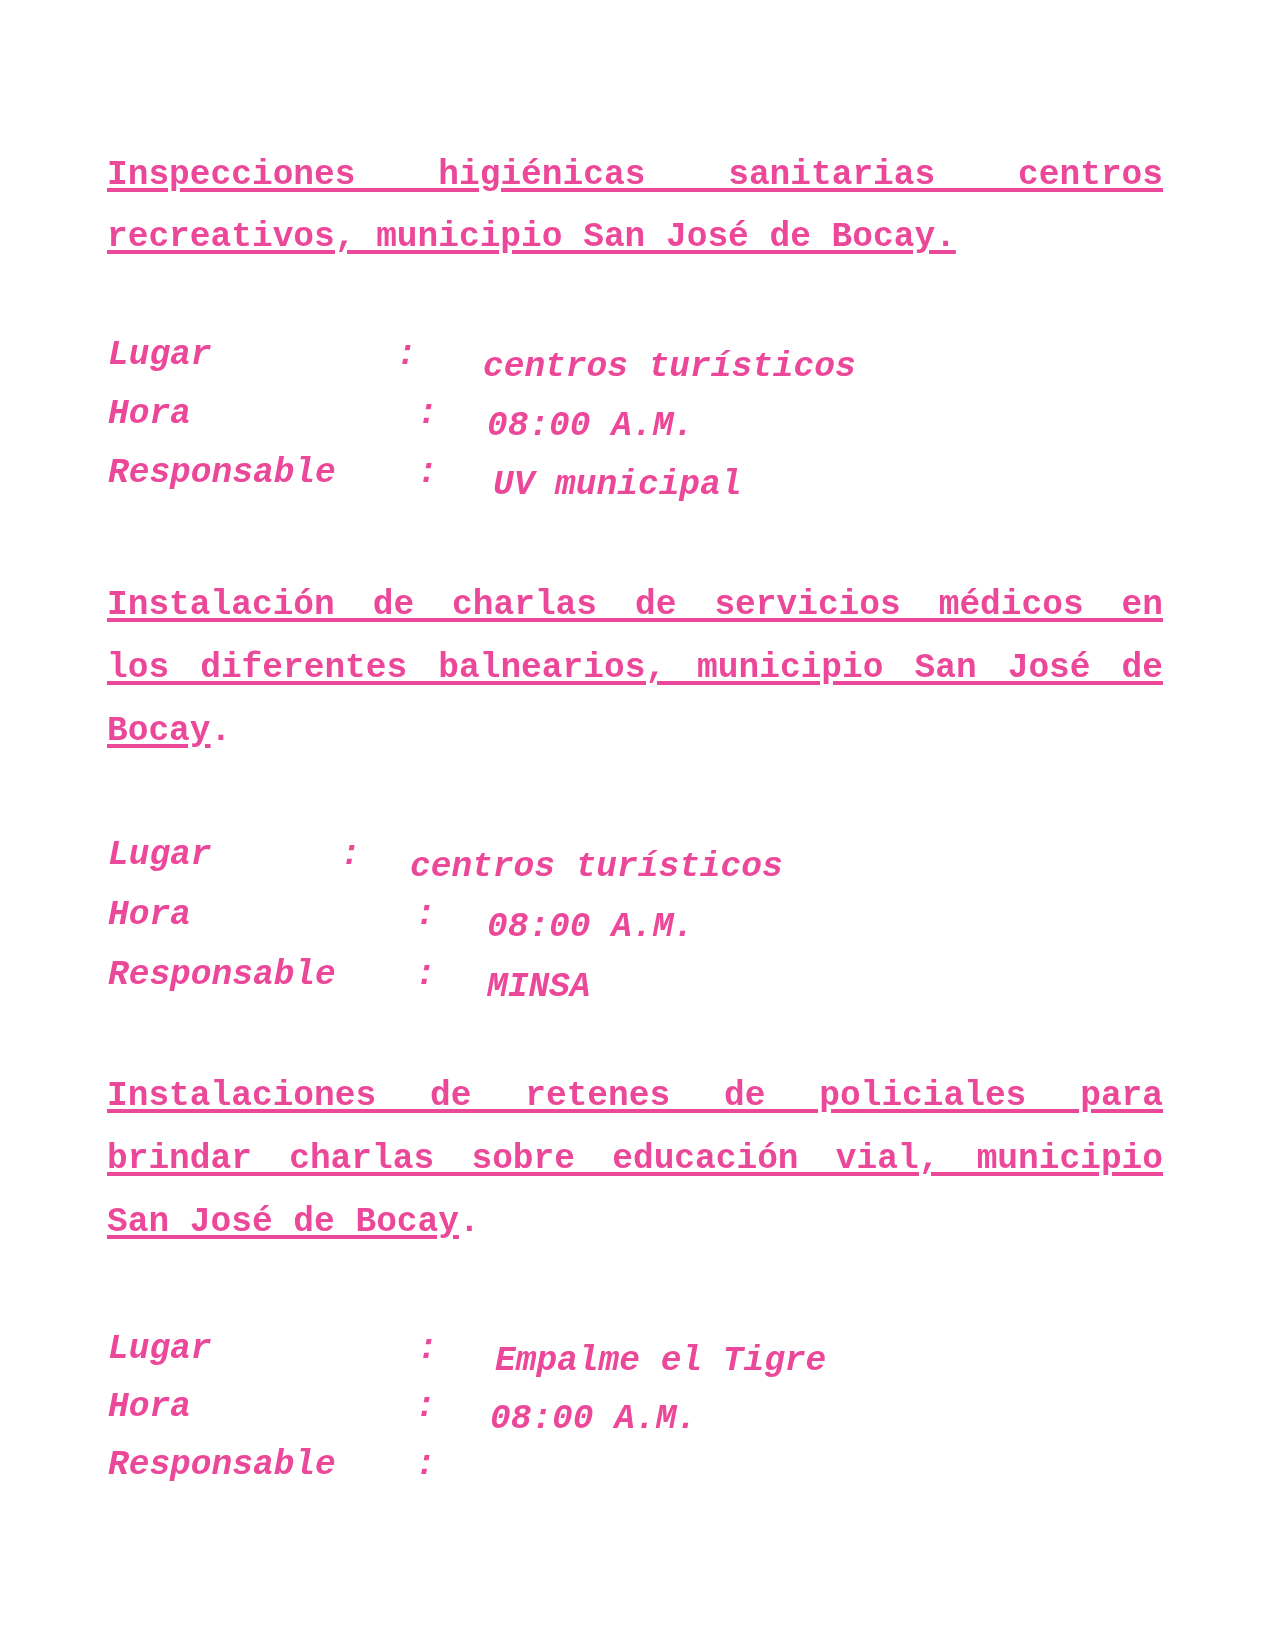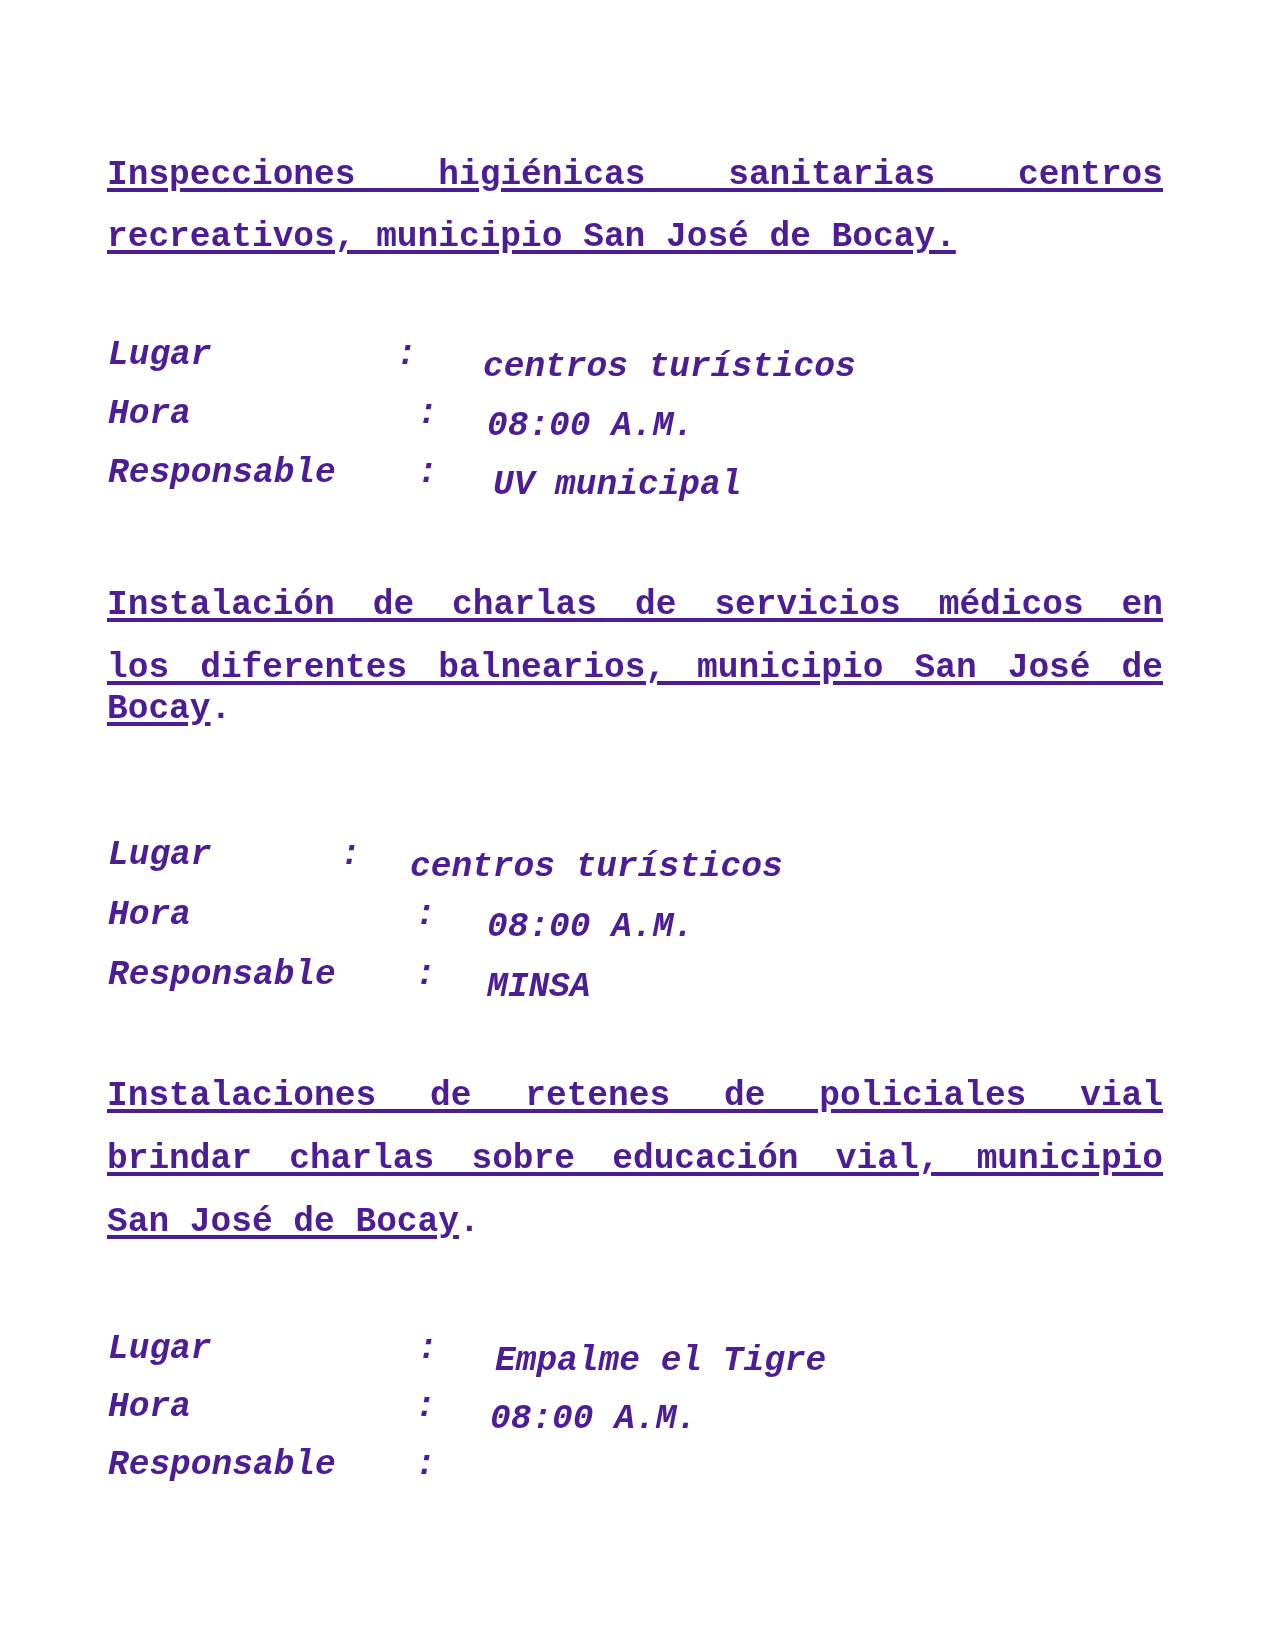--- a/index.html
+++ b/index.html
@@ -1,40 +1,40 @@
 <!DOCTYPE html>
 <html><head>
 <meta charset="utf-8">
 <style>
   html,body{margin:0;padding:0;background:#ffffff;}
   .page{
     position:relative;
     width:1275px;height:1650px;
-    background:#ffffff;color:#4c1d95;
+    background:#ffffff;color:#ec4899;
     font-family:"Liberation Mono","DejaVu Sans Mono",monospace;
     font-weight:700;
     font-size:34.5px;
     line-height:1;
     overflow:hidden;
   }
   .hline{
     position:absolute;left:107px;width:1056px;
     white-space:nowrap;
   }
   .just{text-align:justify;text-align-last:justify;white-space:normal;}
   .u{text-decoration:underline;text-decoration-thickness:4px;text-underline-offset:4px;}
   .tail{text-decoration:none;}
   .row{position:absolute;left:0;width:100%;height:38px;font-style:italic;}
   .row .label{position:absolute;left:108px;white-space:nowrap;}
   .row .colon{position:absolute;}
   .row .value{position:absolute;white-space:nowrap;margin-top:12px;}
   
   .t158{top:158px}.t220{top:220px}
   .t338{top:338px}.t397{top:397px}.t456{top:456px}
-  .t588{top:588px}.t651{top:651px}.t714{top:692px}
+  .t588{top:588px}.t651{top:651px}.t714{top:714px}
   .t838{top:838px}.t898{top:898px}.t958{top:958px}
   .t1079{top:1079px}.t1142{top:1142px}.t1205{top:1205px}
   .t1332{top:1332px}.t1390{top:1390px}.t1448{top:1448px}
   
   .cx340{left:340px}.cx396{left:396px}.cx415{left:415px}.cx417{left:417px}
   
   .vx410{left:410px}.vx483{left:483px}.vx487{left:487px}.vx490{left:490px}.vx493{left:493px}.vx495{left:495px}
 </style>
 </head>
 <body>
@@ -78,21 +78,21 @@
       <span class="value vx487">08:00 A.M.</span>
     </div>
     <div class="row t958">
       <span class="label">Responsable</span>
       <span class="colon cx415">:</span>
       <span class="value vx487">MINSA</span>
     </div>
   </div>
 
   <div>
-    <div class="hline just t1079"><span class="u">Instalaciones de retenes de policiales vial</span></div>
+    <div class="hline just t1079"><span class="u">Instalaciones de retenes de policiales para</span></div>
     <div class="hline just t1142"><span class="u">brindar charlas sobre educación vial, municipio</span></div>
     <div class="hline t1205"><span class="u">San José de Bocay</span><span class="tail">.</span></div>
 
     <div class="row t1332">
       <span class="label">Lugar</span>
       <span class="colon cx417">:</span>
       <span class="value vx495">Empalme el Tigre</span>
     </div>
     <div class="row t1390">
       <span class="label">Hora</span>

